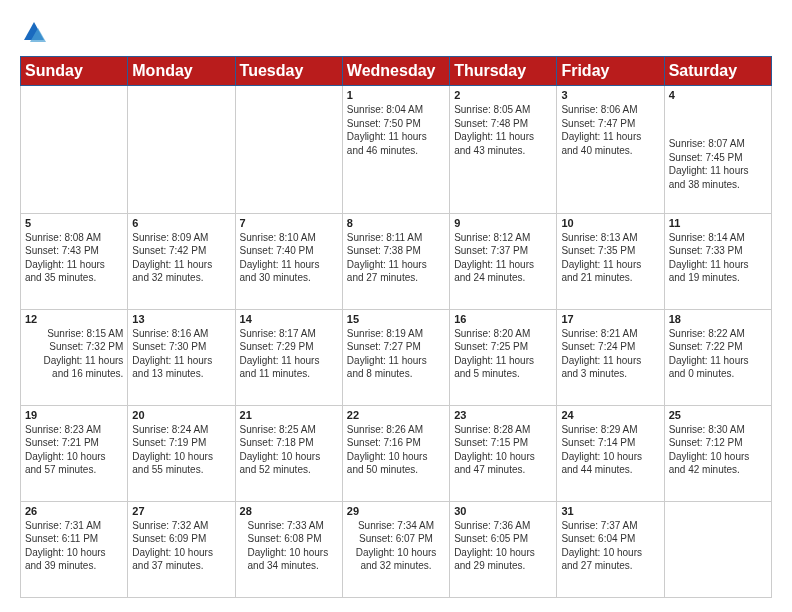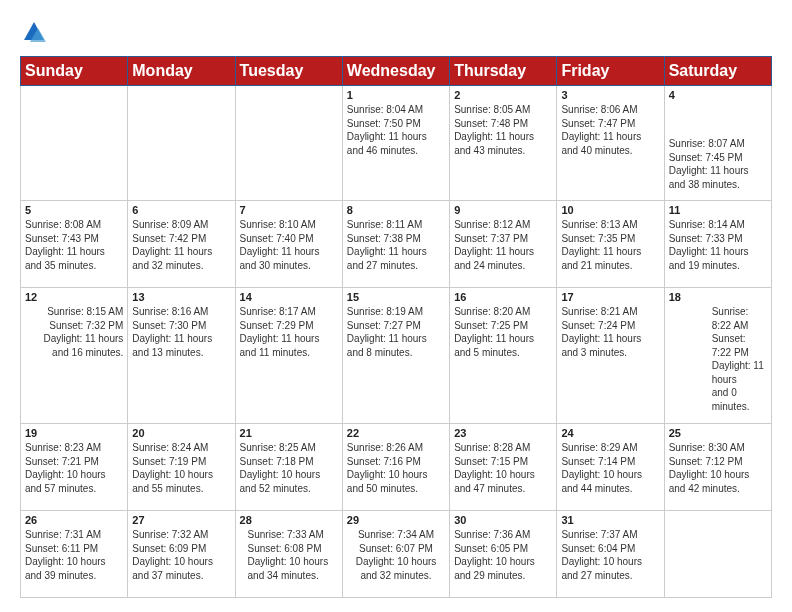--- a/index.html
+++ b/index.html
@@ -260,21 +260,21 @@
           </td>
           <td>
             <span class="day-number">17</span>
             <div class="day-info" style="white-space: pre-line;">Sunrise: 8:21 AM
 Sunset: 7:24 PM
 Daylight: 11 hours
 and 3 minutes.</div>
           </td>
           <td>
             <span class="day-number">18</span>
-            <div class="day-info" style="white-space: pre-line; margin-left: 43px;">Sunrise: 8:22 AM
+            <div class="day-info" style="white-space: pre-line;">Sunrise: 8:22 AM
 Sunset: 7:22 PM
 Daylight: 11 hours
 and 0 minutes.</div>
           </td>
         </tr>
         <tr style="height: 82px;">
           <td class="shaded">
             <span class="day-number">19</span>
             <div class="day-info" style="white-space: pre-line;">Sunrise: 8:23 AM
 Sunset: 7:21 PM

